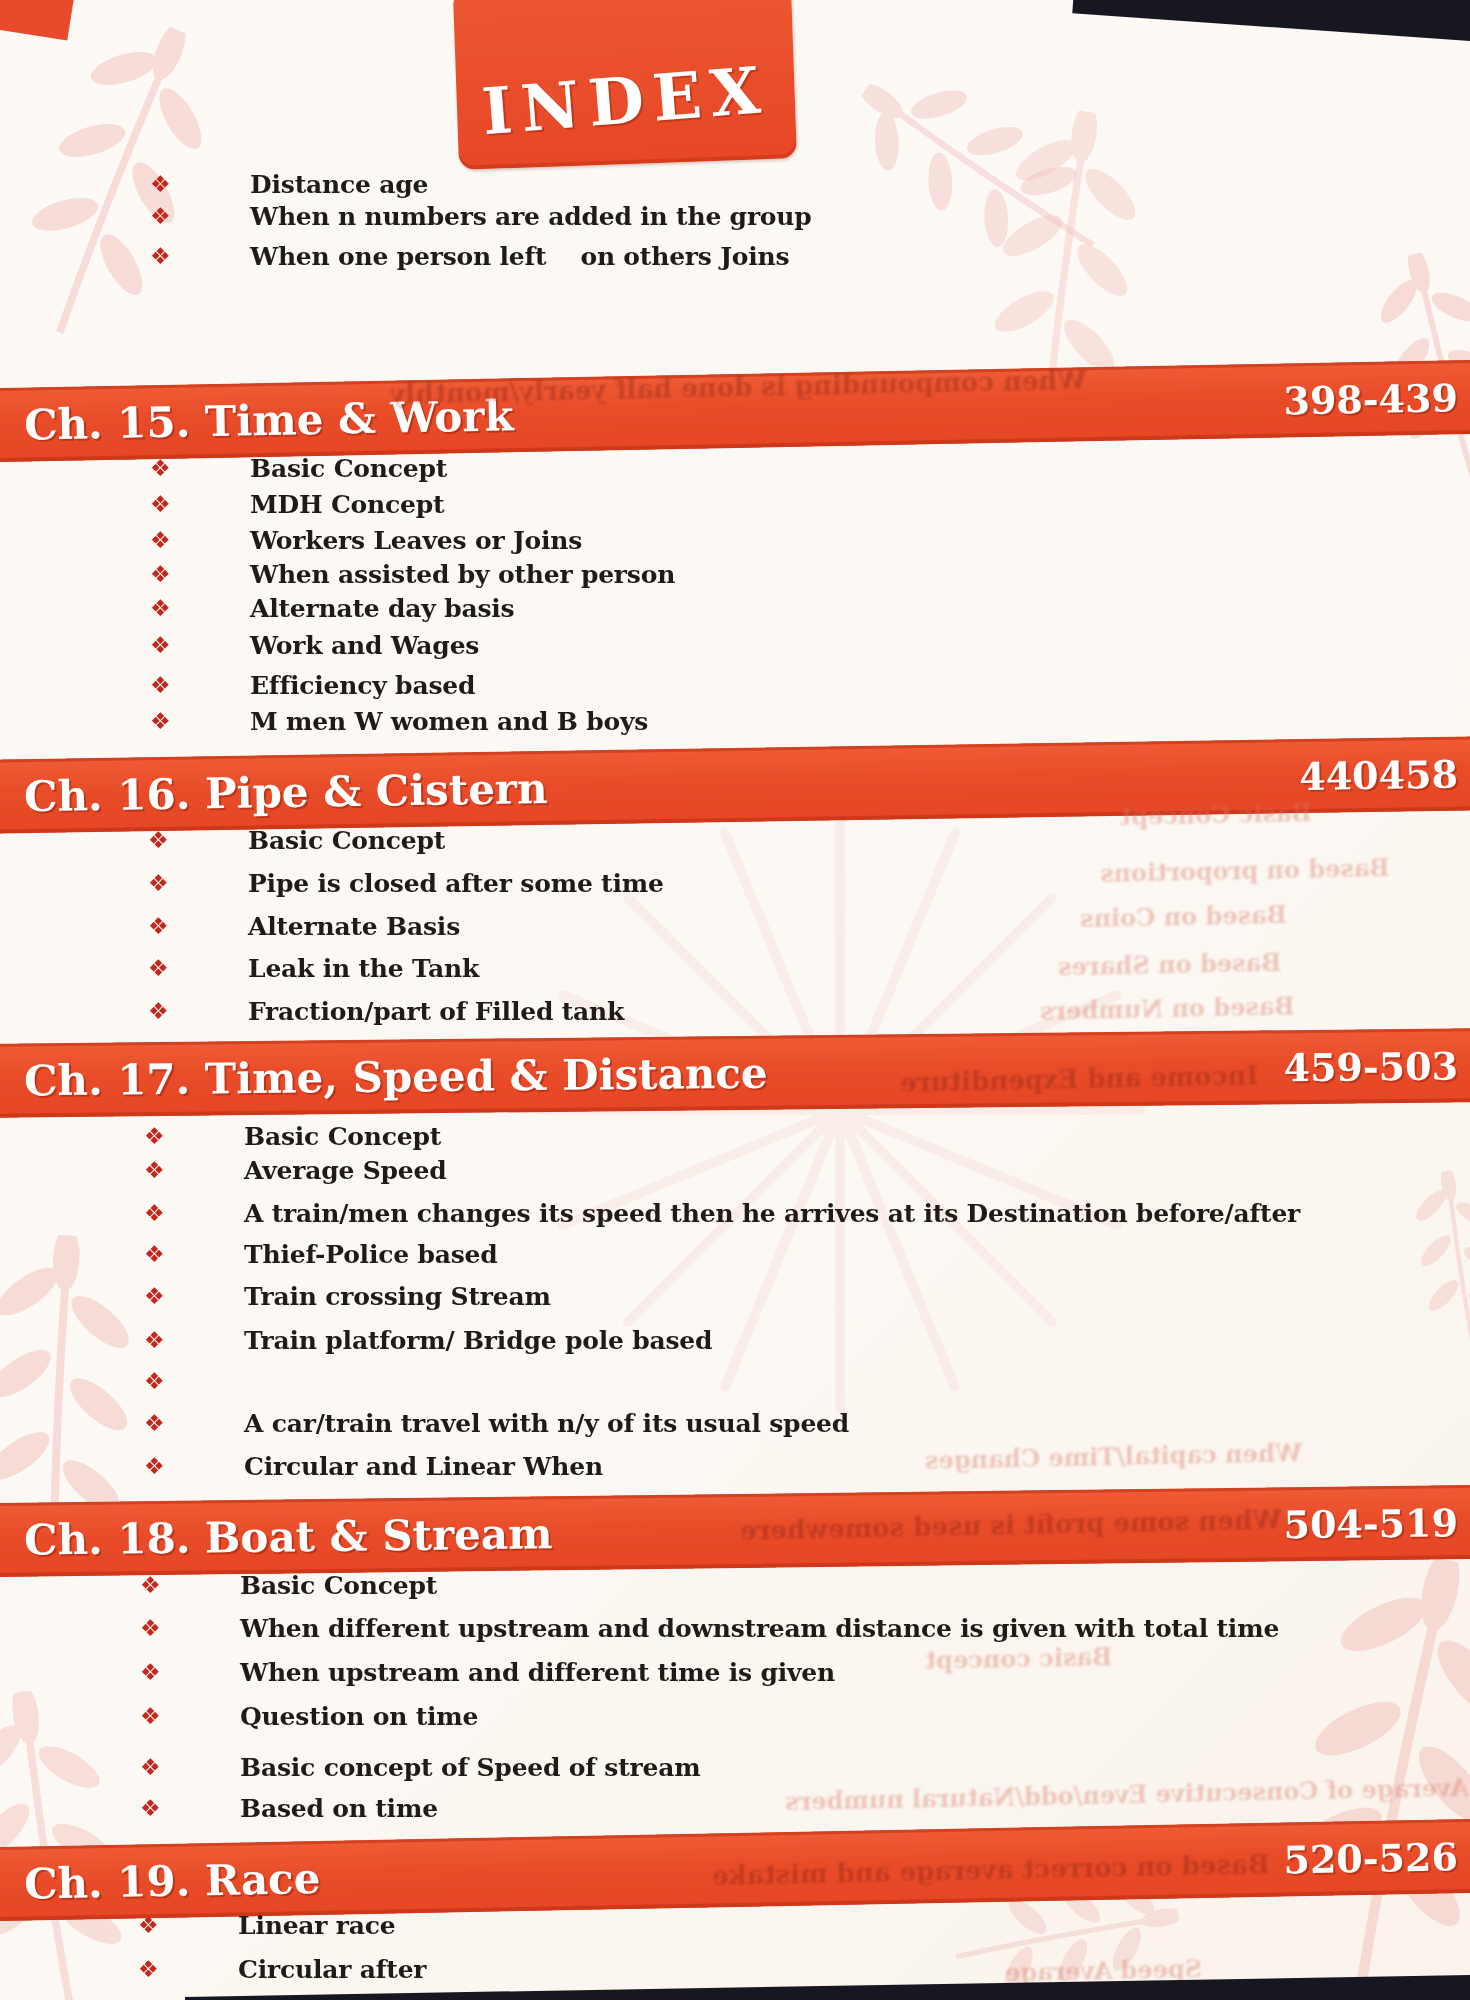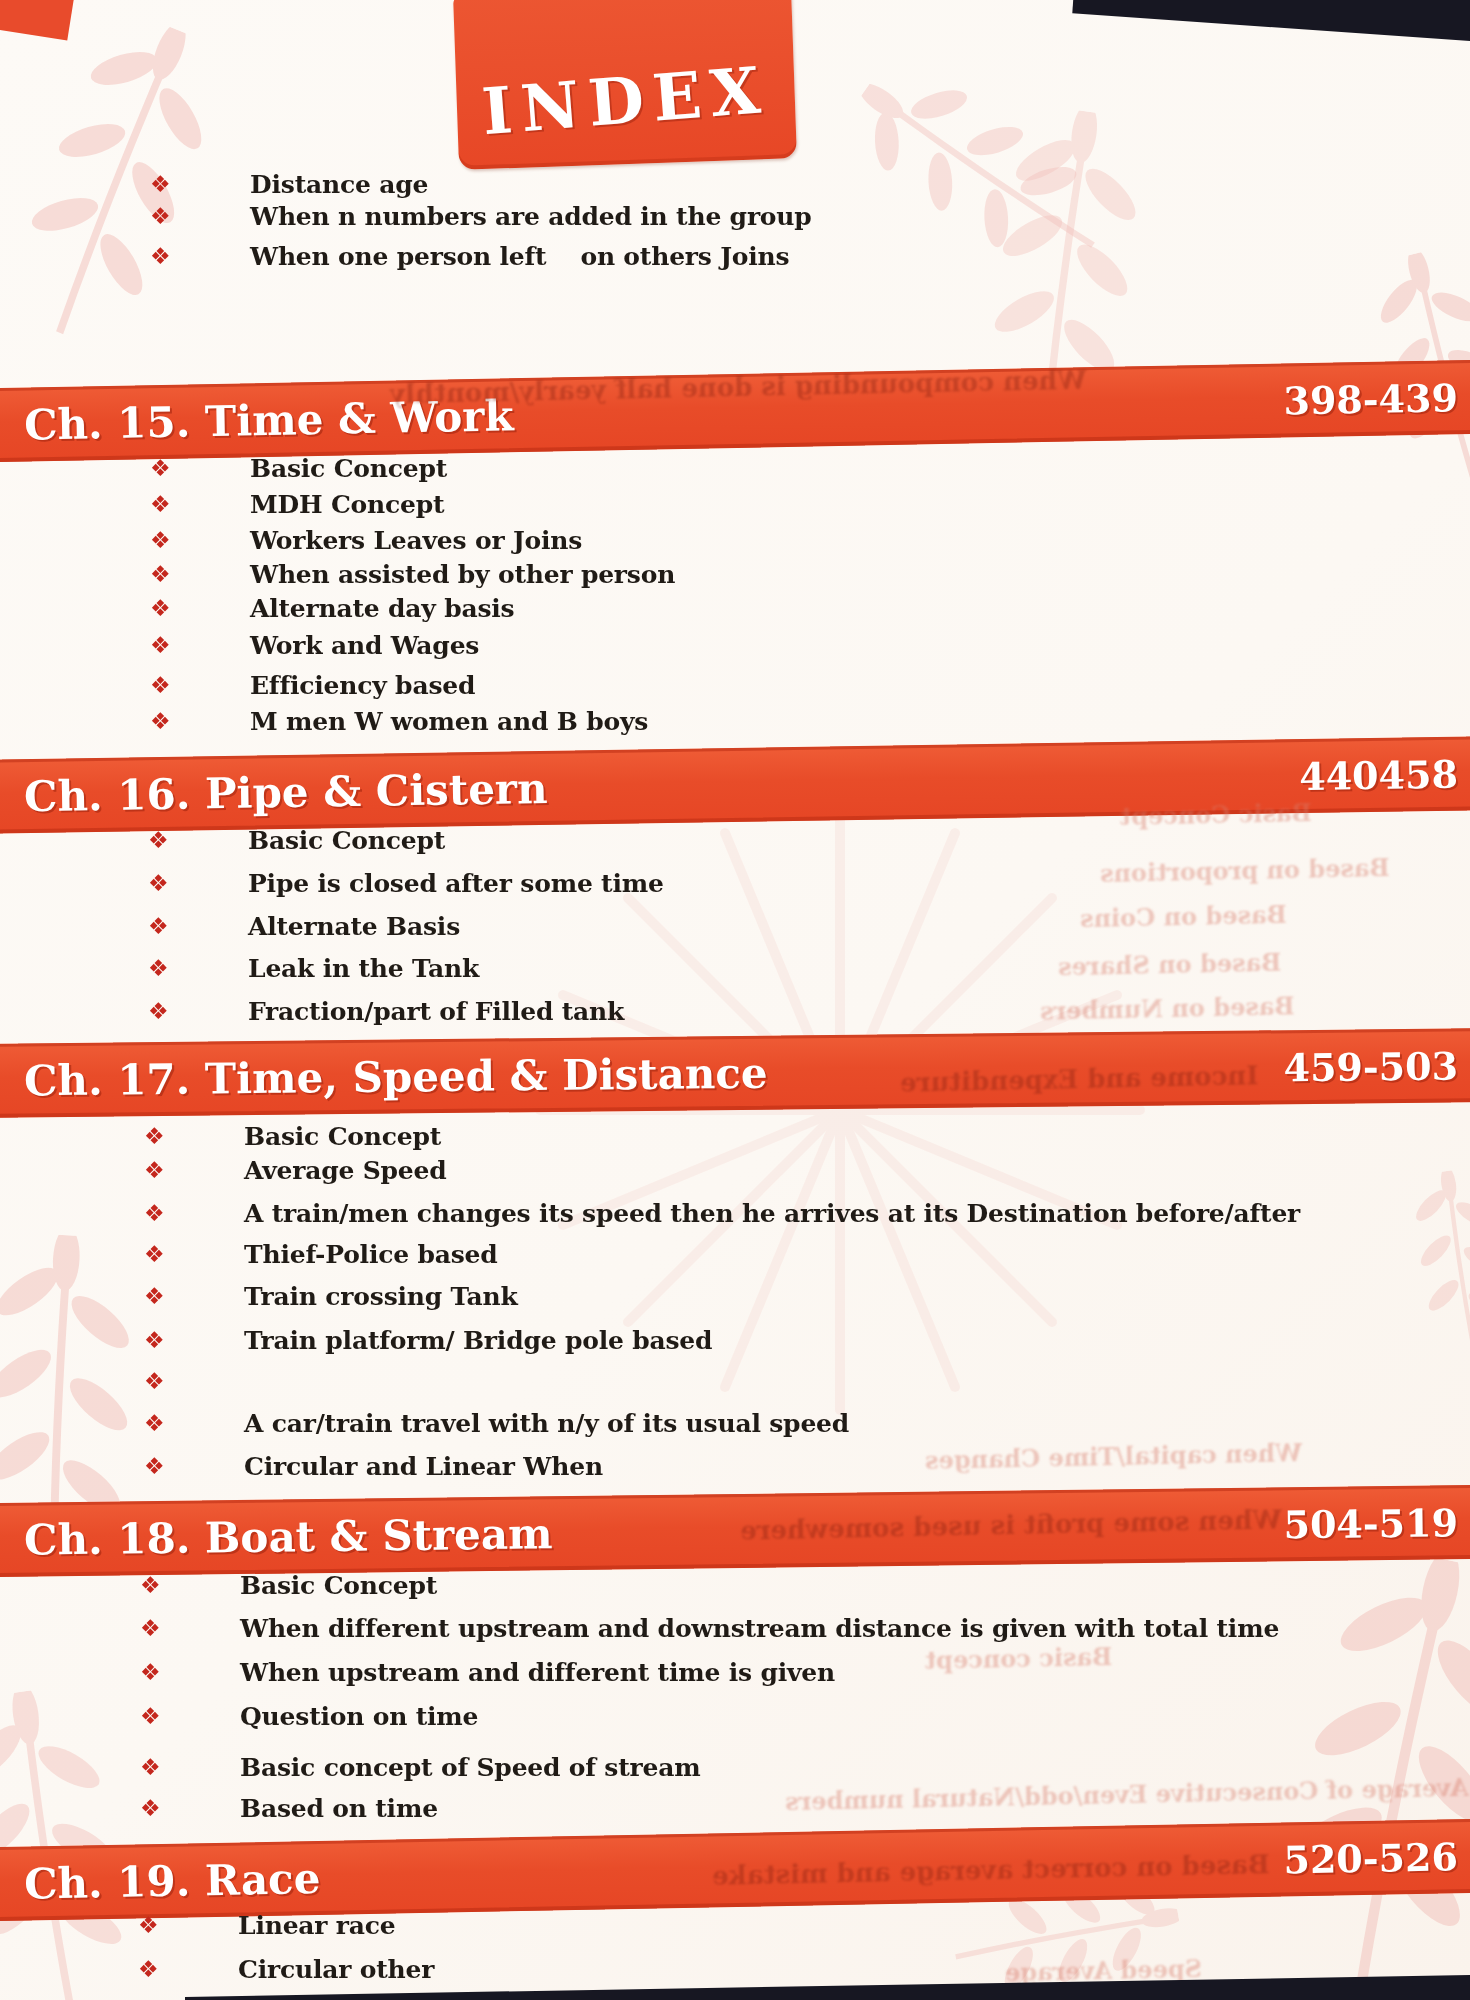--- a/index.html
+++ b/index.html
@@ -257,21 +257,21 @@
   <div class="row s17" style="top:1199px">
     <span class="bullet">❖</span>
     <span class="label">A train/men changes its speed then he arrives at its Destination before/after</span>
   </div>
   <div class="row s17" style="top:1240px">
     <span class="bullet">❖</span>
     <span class="label">Thief-Police based</span>
   </div>
   <div class="row s17" style="top:1282px">
     <span class="bullet">❖</span>
-    <span class="label">Train crossing Tank</span>
+    <span class="label">Train crossing Stream</span>
   </div>
   <div class="row s17" style="top:1326px">
     <span class="bullet">❖</span>
     <span class="label">Train platform/ Bridge pole based</span>
   </div>
   <div class="row s17" style="top:1369px">
     <span class="bullet">❖</span>
   </div>
   <div class="row s17" style="top:1409px">
     <span class="bullet">❖</span>
@@ -314,20 +314,20 @@
   <div class="bar" style="top:1833px;transform:rotate(-1.1deg)">
     <span class="bar-title">Ch. 19. Race</span>
     <span class="bar-pages">520-526</span>
   </div>
   <div class="row s19" style="top:1911px">
     <span class="bullet">❖</span>
     <span class="label">Linear race</span>
   </div>
   <div class="row s19" style="top:1955px">
     <span class="bullet">❖</span>
-    <span class="label">Circular other</span>
+    <span class="label">Circular after</span>
   </div>
 
   <div class="wedge-tl"></div>
   <div class="corner-tr"></div>
   <div class="corner-br"></div>
 
 </div>
 
 </body></html>

